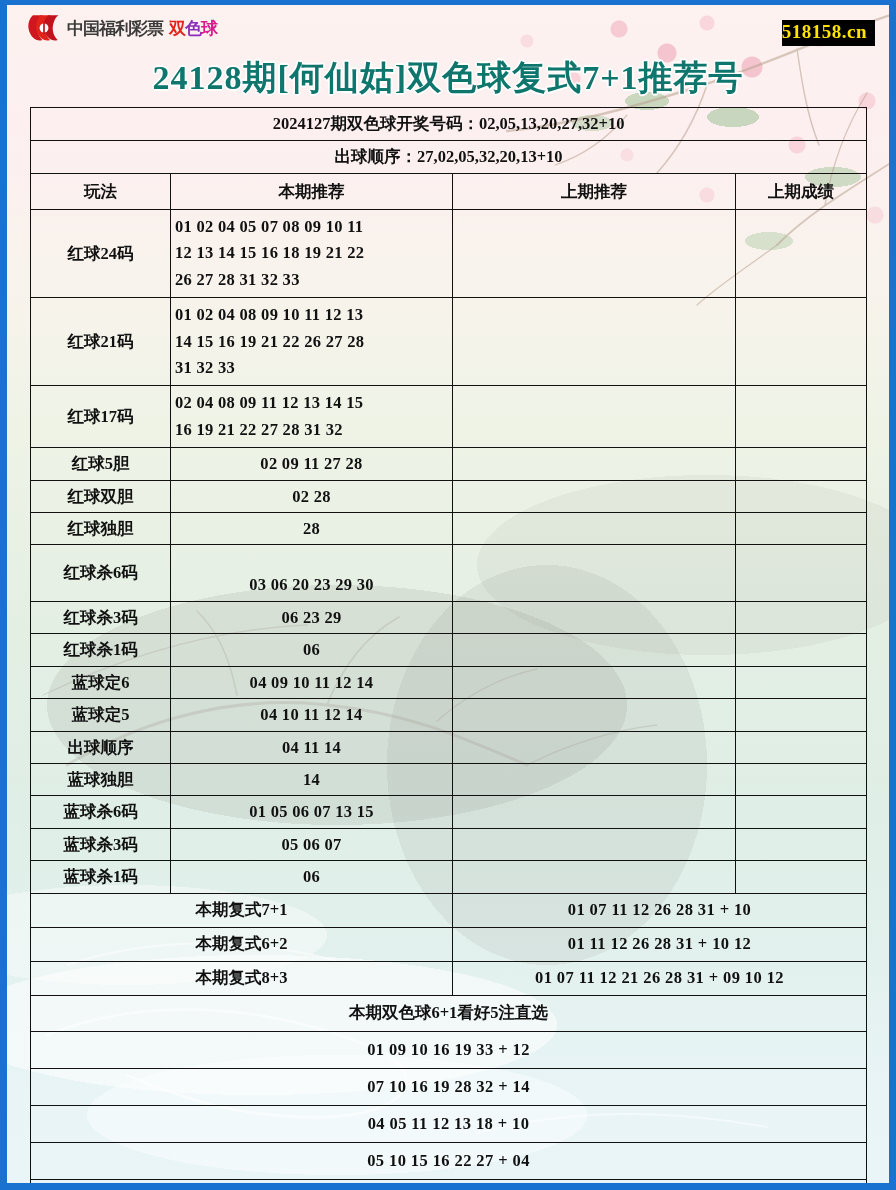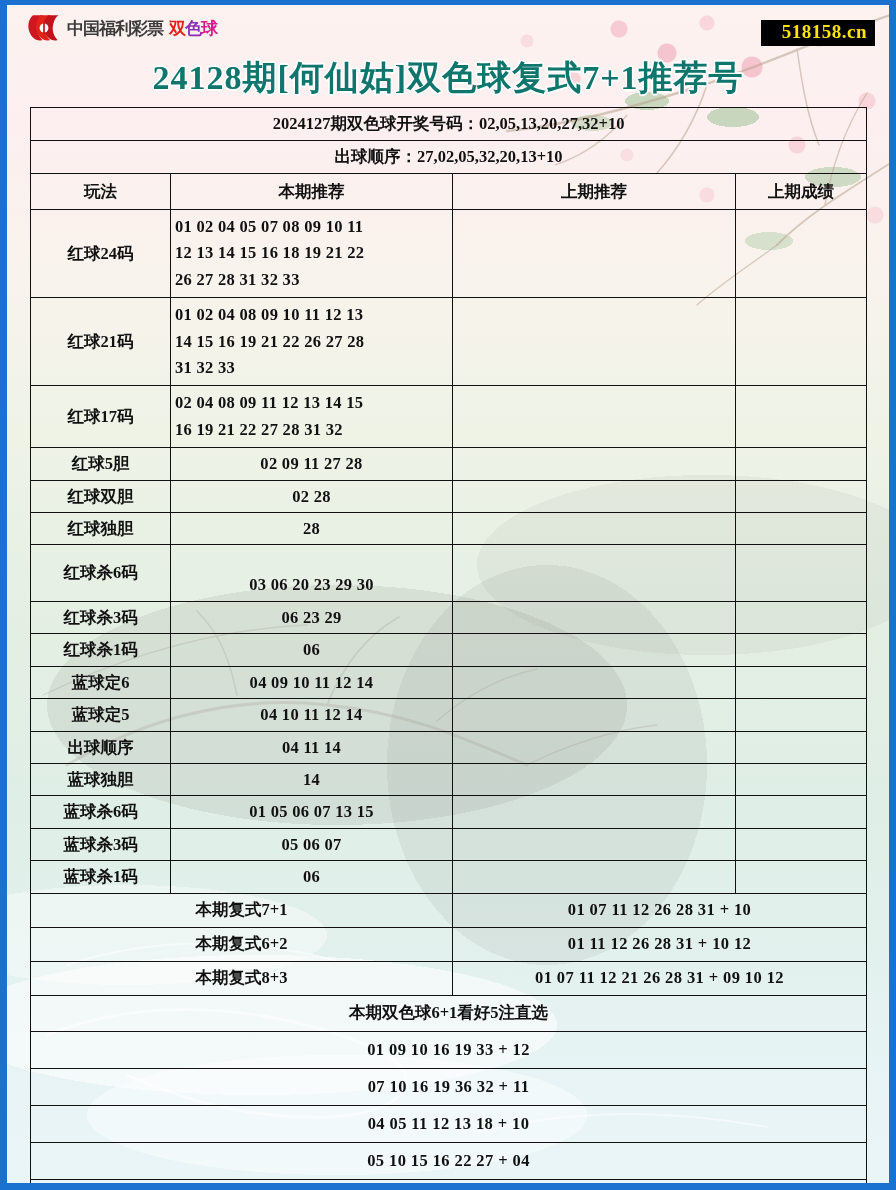--- a/index.html
+++ b/index.html
@@ -98,21 +98,21 @@
   #logo .ssq .c3 { color:#8d2fbe; }
   #logo .ssq .c4 { color:#d81b8c; }
 
   #watermark {
     position: absolute; right: 14px; top: 15px;
     background: #000;
     color: #ffe400;
     font-family: "Liberation Serif", serif;
     font-size: 19px;
     font-weight: bold;
-    padding: 1px 8px 3px 21px;
+    padding: 1px 8px 3px 0;
     letter-spacing: .5px;
     line-height: 1.15;
   }
 
   
   #title {
     text-align: center;
     font-size: 34px;
     font-weight: bold;
     color: #0f766e;
@@ -417,21 +417,21 @@
               <td class="fushi-label" colspan="2">本期复式8+3</td>
               <td class="fushi-val" colspan="2">01  07  11  12  21  26  28  31  +  09  10  12</td>
             </tr>
             <tr>
               <td class="section-title" colspan="4">本期双色球6+1看好5注直选</td>
             </tr>
             <tr>
               <td class="zhixuan" colspan="4">01  09  10  16  19  33  +  12</td>
             </tr>
             <tr>
-              <td class="zhixuan" colspan="4">07  10  16  19  36  32  +  11</td>
+              <td class="zhixuan" colspan="4">07  10  16  19  28  32  +  14</td>
             </tr>
             <tr>
               <td class="zhixuan" colspan="4">04  05  11  12  13  18  +  10</td>
             </tr>
             <tr>
               <td class="zhixuan" colspan="4">05  10  15  16  22  27  +  04</td>
             </tr>
             <tr>
               <td class="zhixuan" colspan="4">12  13  14  21  22  31  +  09</td>
             </tr>

